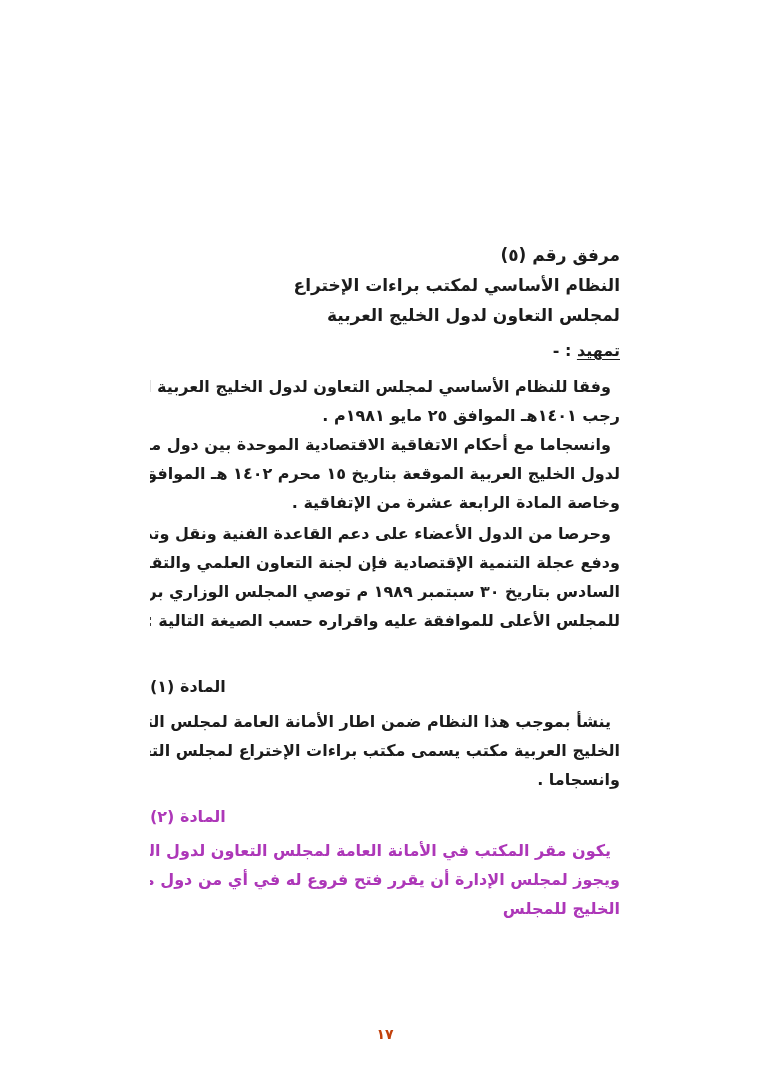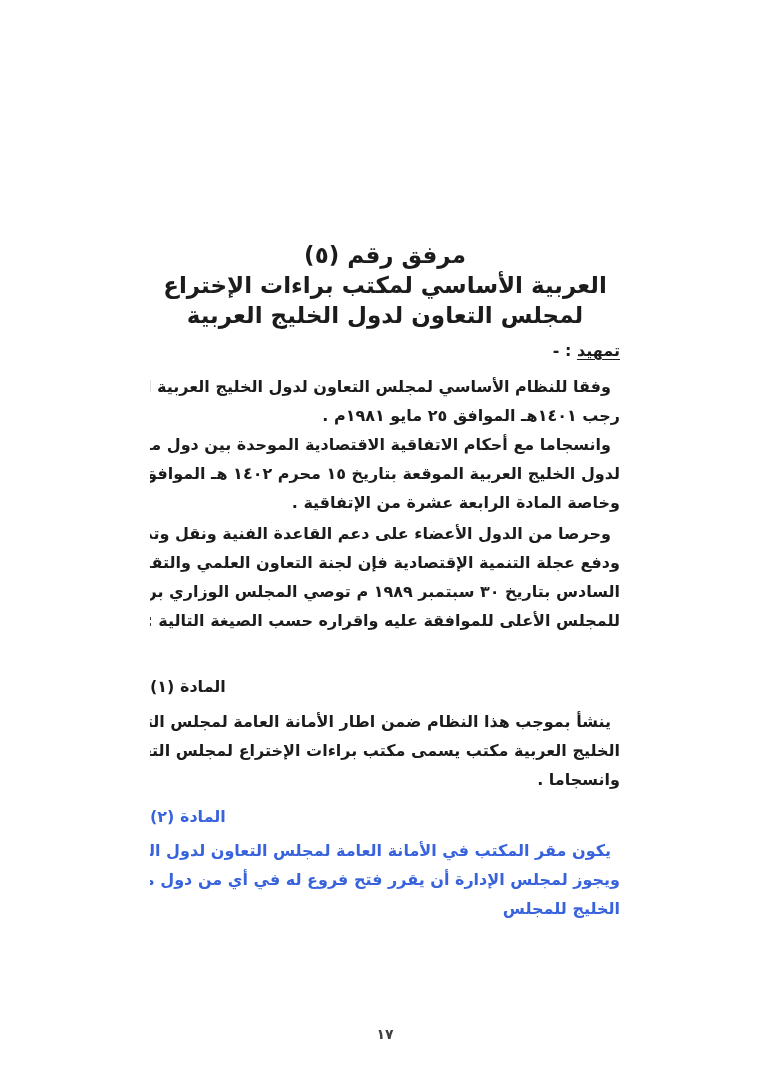--- a/index.html
+++ b/index.html
@@ -17,22 +17,22 @@
     direction: rtl;
     overflow: hidden;
   }
   .col {
     position: absolute;
     right: 148px;
     width: 470px;
   }
   .title-block {
     top: 240px;
-    text-align: center;
-    font-size: 23px;
+    text-align: right;
+    font-size: 17px;
     font-weight: 700;
     line-height: 30px;
   }
   .preamble-heading {
     top: 341px;
     text-align: right;
     font-size: 16px;
     font-weight: 700;
   }
   .preamble-heading .u {
@@ -63,37 +63,37 @@
   #p3 { top: 519px; }
   #p4 { top: 707px; }
   #p5 { top: 836px; }
   .article-heading {
     text-align: left;
     font-size: 16px;
     font-weight: 700;
   }
   #h-art1 { top: 677px; }
   #h-art2 { top: 807px; }
-  .faded { color: #1d4ed8; opacity: 0.88; }
+  .faded { color: #a21caf; opacity: 0.88; }
   .page-number {
     top: 1026px;
     text-align: center;
     font-size: 14px;
     font-weight: 700;
-    color: #404040;
+    color: #c2410c;
   }
 </style>
 </head>
 <body>
 
 <div class="page">
 
   <div class="col title-block">
     <div>مرفق رقم (٥)</div>
-    <div>العربية الأساسي لمكتب براءات الإختراع</div>
+    <div>النظام الأساسي لمكتب براءات الإختراع</div>
     <div>لمجلس التعاون لدول الخليج العربية</div>
   </div>
 
   <div class="col preamble-heading">
     <span class="u">تمهيد</span><span> : -</span>
   </div>
 
   <div id="p1" class="col para">
       <div class="line first">وفقا للنظام الأساسي لمجلس التعاون لدول الخليج العربية الموقع بتاريخ ٢١</div>
       <div class="line last">رجب ١٤٠١هـ الموافق ٢٥ مايو ١٩٨١م .</div>

